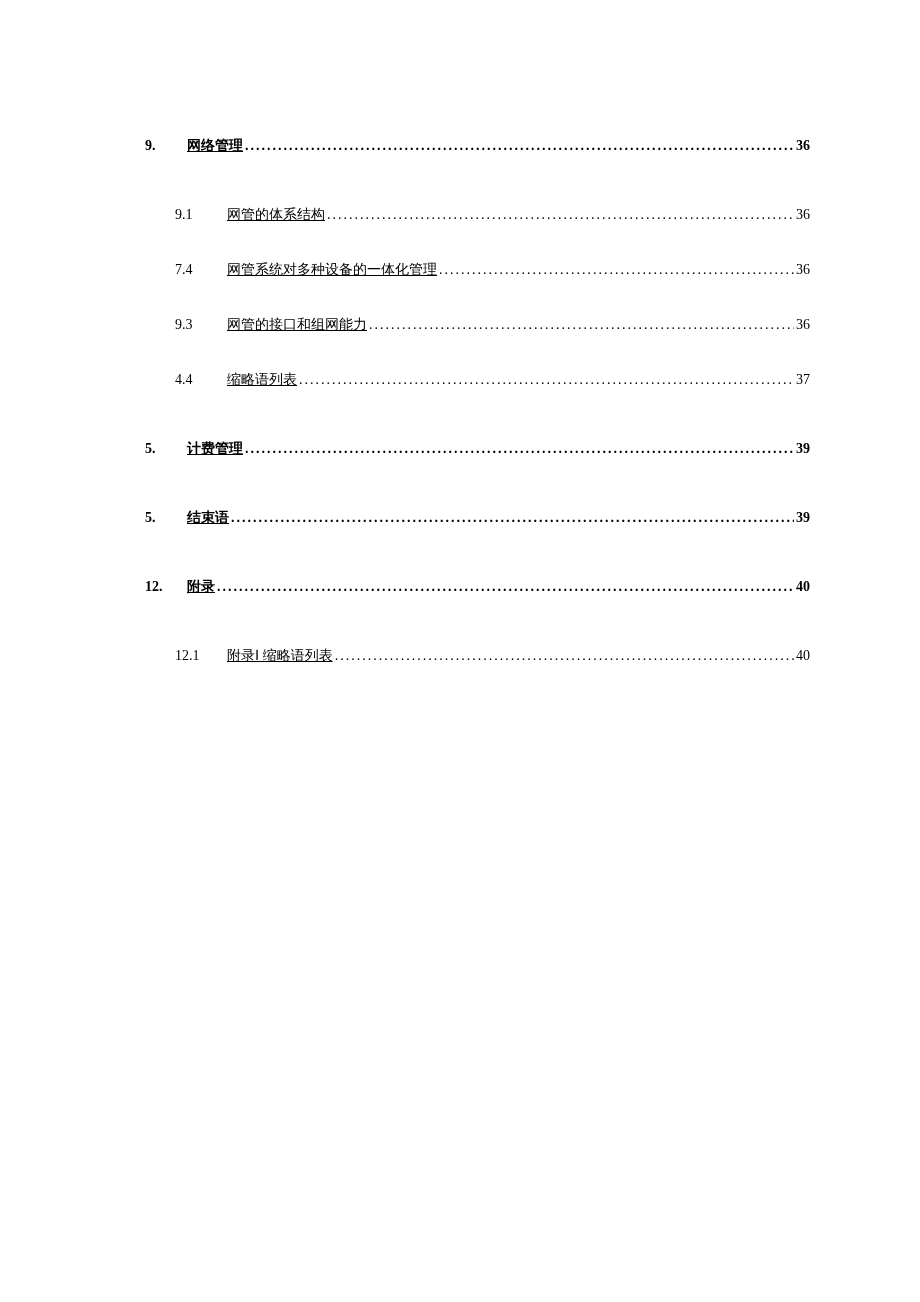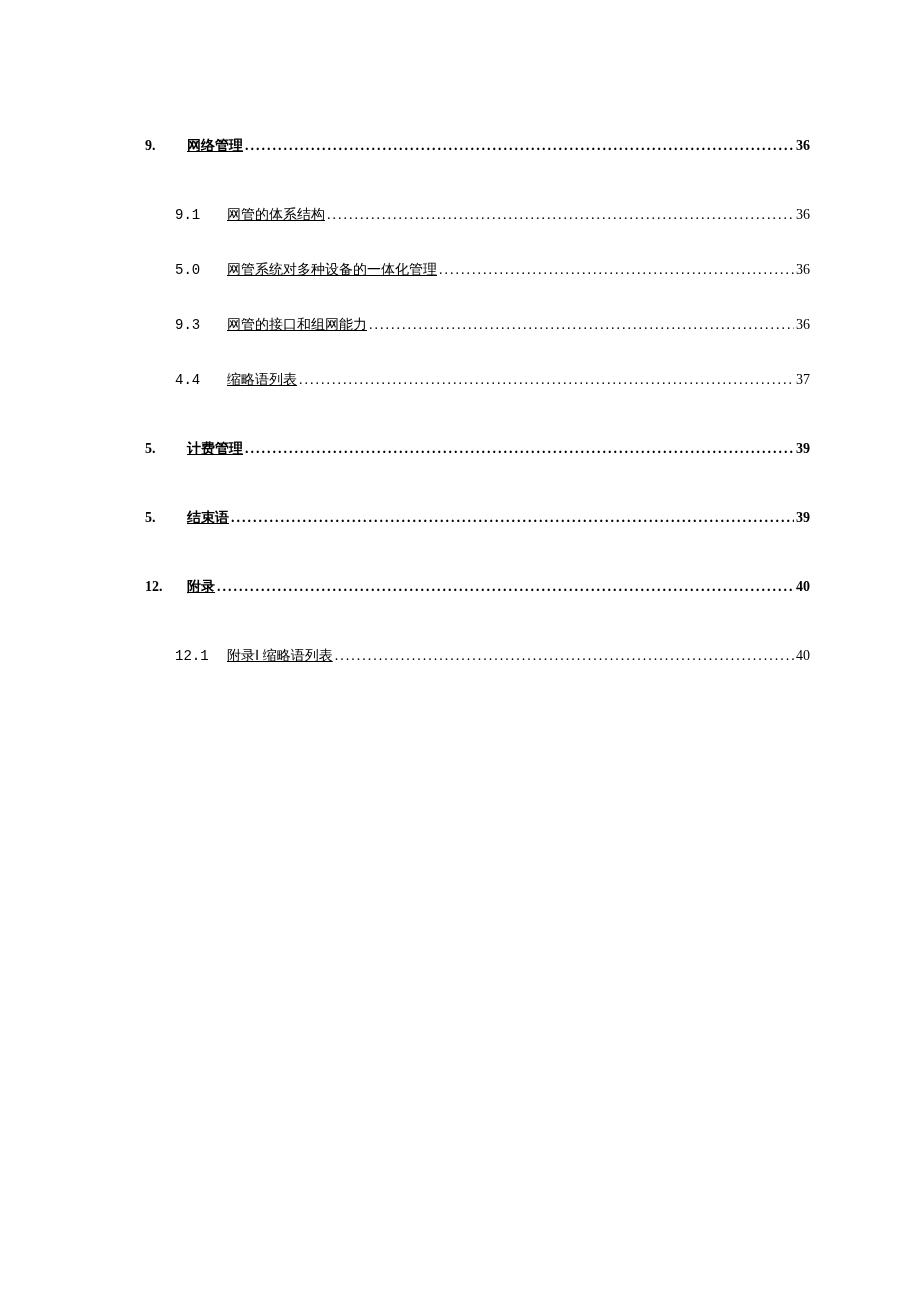--- a/index.html
+++ b/index.html
@@ -37,21 +37,20 @@
       font-weight: normal;
     }
     .toc-num {
       flex-shrink: 0;
     }
     .toc-num.main {
       min-width: 42px;
     }
     .toc-num.subnum {
       min-width: 52px;
-      font-family: Liberation Mono, monospace;
     }
     .toc-title {
       flex-shrink: 0;
       text-decoration: underline;
     }
     .toc-dots {
       flex: 1;
       overflow: hidden;
       letter-spacing: 2px;
       padding: 0 2px;
@@ -85,21 +84,21 @@
   </div>
 
   <div class="toc-entry sub">
     <span class="toc-num subnum">9.1</span>
     <span class="toc-title">网管的体系结构</span>
     <span class="toc-dots"></span>
     <span class="toc-page">36</span>
   </div>
 
   <div class="toc-entry sub">
-    <span class="toc-num subnum">5.0</span>
+    <span class="toc-num subnum">7.4</span>
     <span class="toc-title">网管系统对多种设备的一体化管理</span>
     <span class="toc-dots"></span>
     <span class="toc-page">36</span>
   </div>
 
   <div class="toc-entry sub">
     <span class="toc-num subnum">9.3</span>
     <span class="toc-title">网管的接口和组网能力</span>
     <span class="toc-dots"></span>
     <span class="toc-page">36</span>

